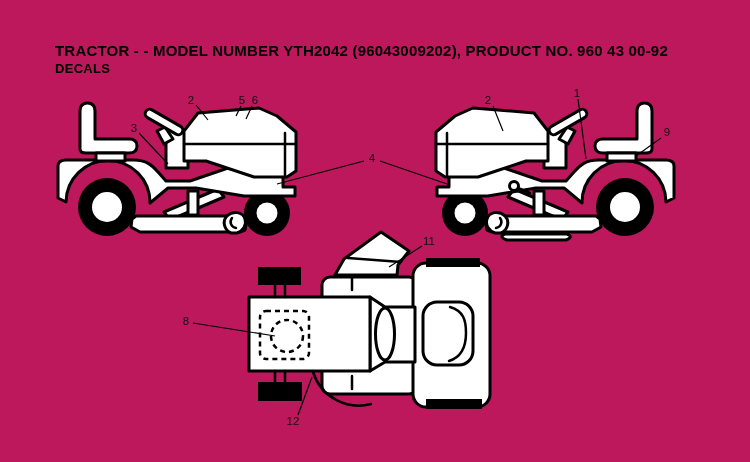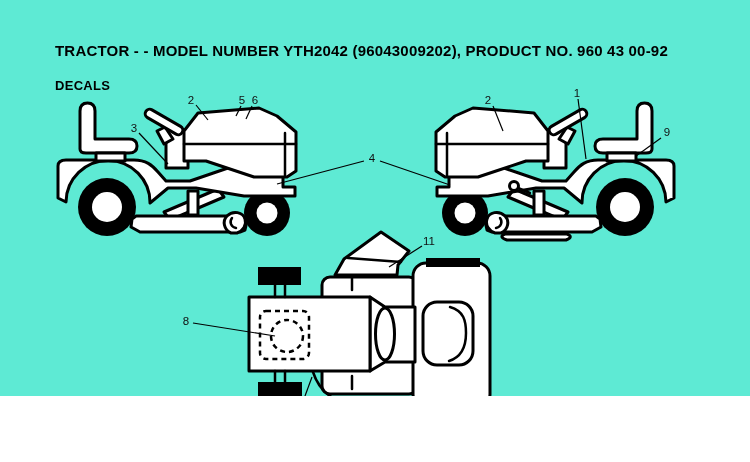--- a/index.html
+++ b/index.html
@@ -1,27 +1,27 @@
 <!DOCTYPE html>
 <html><head>
 <meta charset="utf-8">
 <style>
   html,body{margin:0;padding:0;background:#fff;}
   .page{
-    position:relative;width:750px;height:396px;background:#5eead4;
+    position:relative;width:750px;height:462px;background:#be185d;
     font-family:"Liberation Sans",sans-serif;overflow:hidden;
   }
   .title{
     position:absolute;left:55px;top:42px;
     font-size:15px;font-weight:700;color:#000;white-space:nowrap;
     letter-spacing:0.2px;
   }
   .subtitle{
     position:absolute;left:55px;top:61px;
-    font-size:13px;font-weight:700;color:#000;letter-spacing:0.3px;margin-top:17px;
+    font-size:13px;font-weight:700;color:#000;letter-spacing:0.3px;
   }
   svg{position:absolute;left:0;top:0;}
   .ln{stroke:#000;stroke-width:3;fill:#fff;stroke-linejoin:round;stroke-linecap:round;}
   .ln2{stroke:#000;stroke-width:2.5;fill:none;stroke-linejoin:round;stroke-linecap:round;}
   .blk{fill:#000;stroke:none;}
   .leader{stroke:#000;stroke-width:1.2;fill:none;}
   .callout{font-family:"Liberation Sans",sans-serif;font-size:11.5px;fill:#111;text-anchor:middle;}
   .dash{stroke:#000;stroke-width:2.5;fill:none;stroke-dasharray:5 4;}
 </style>
 </head>

